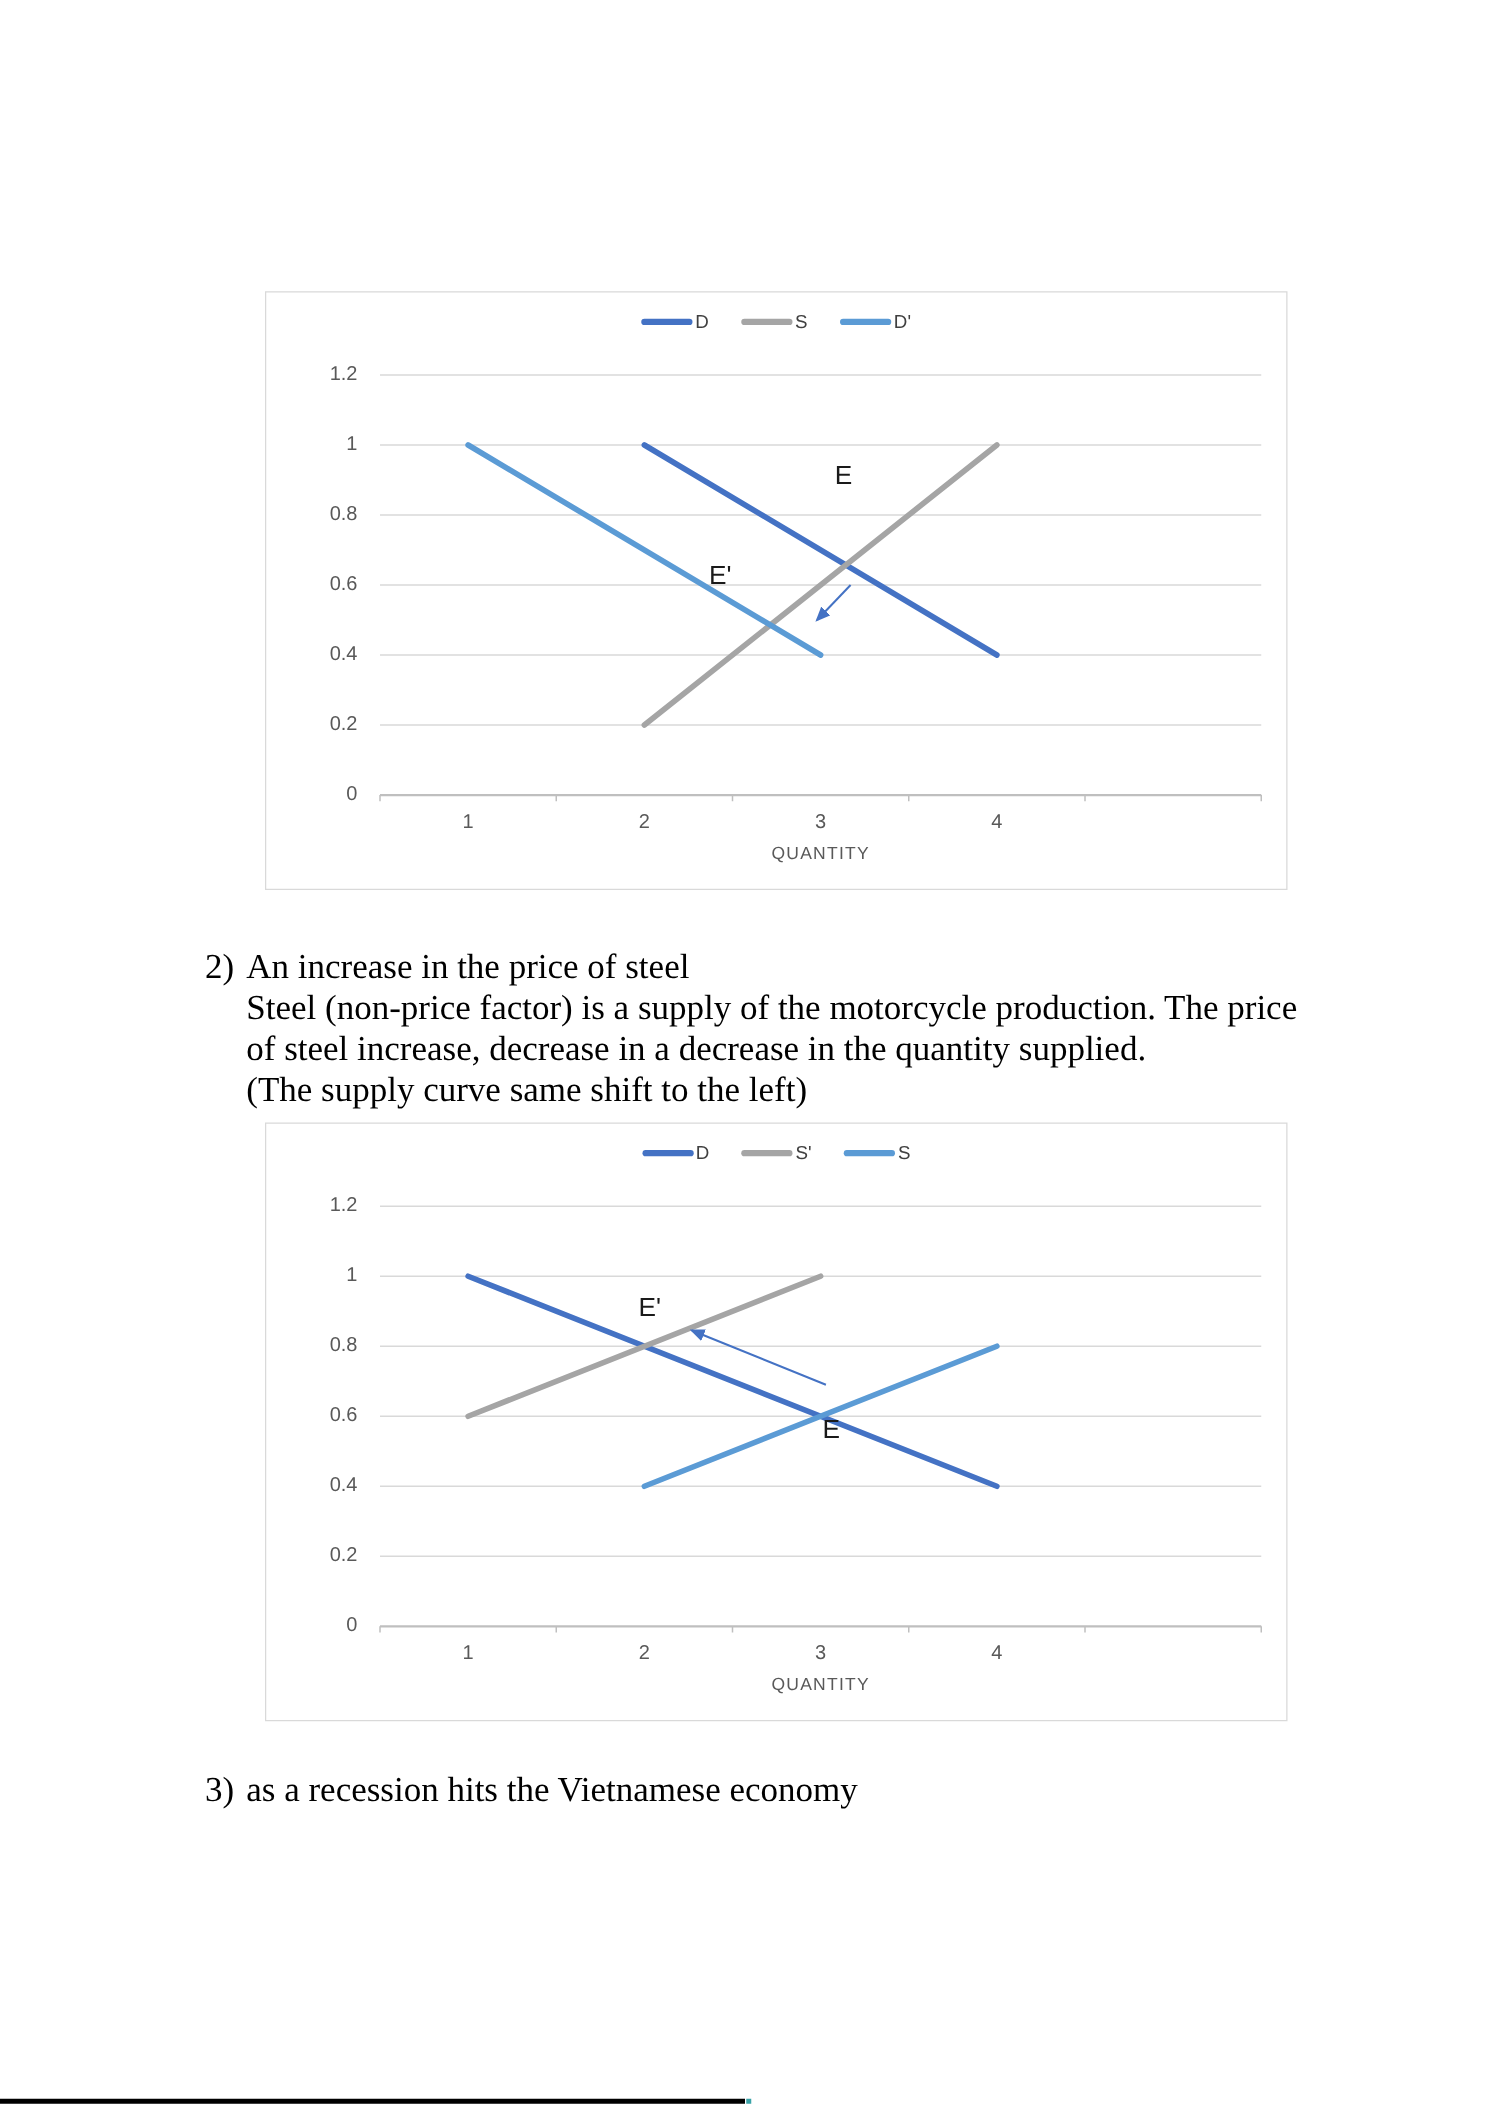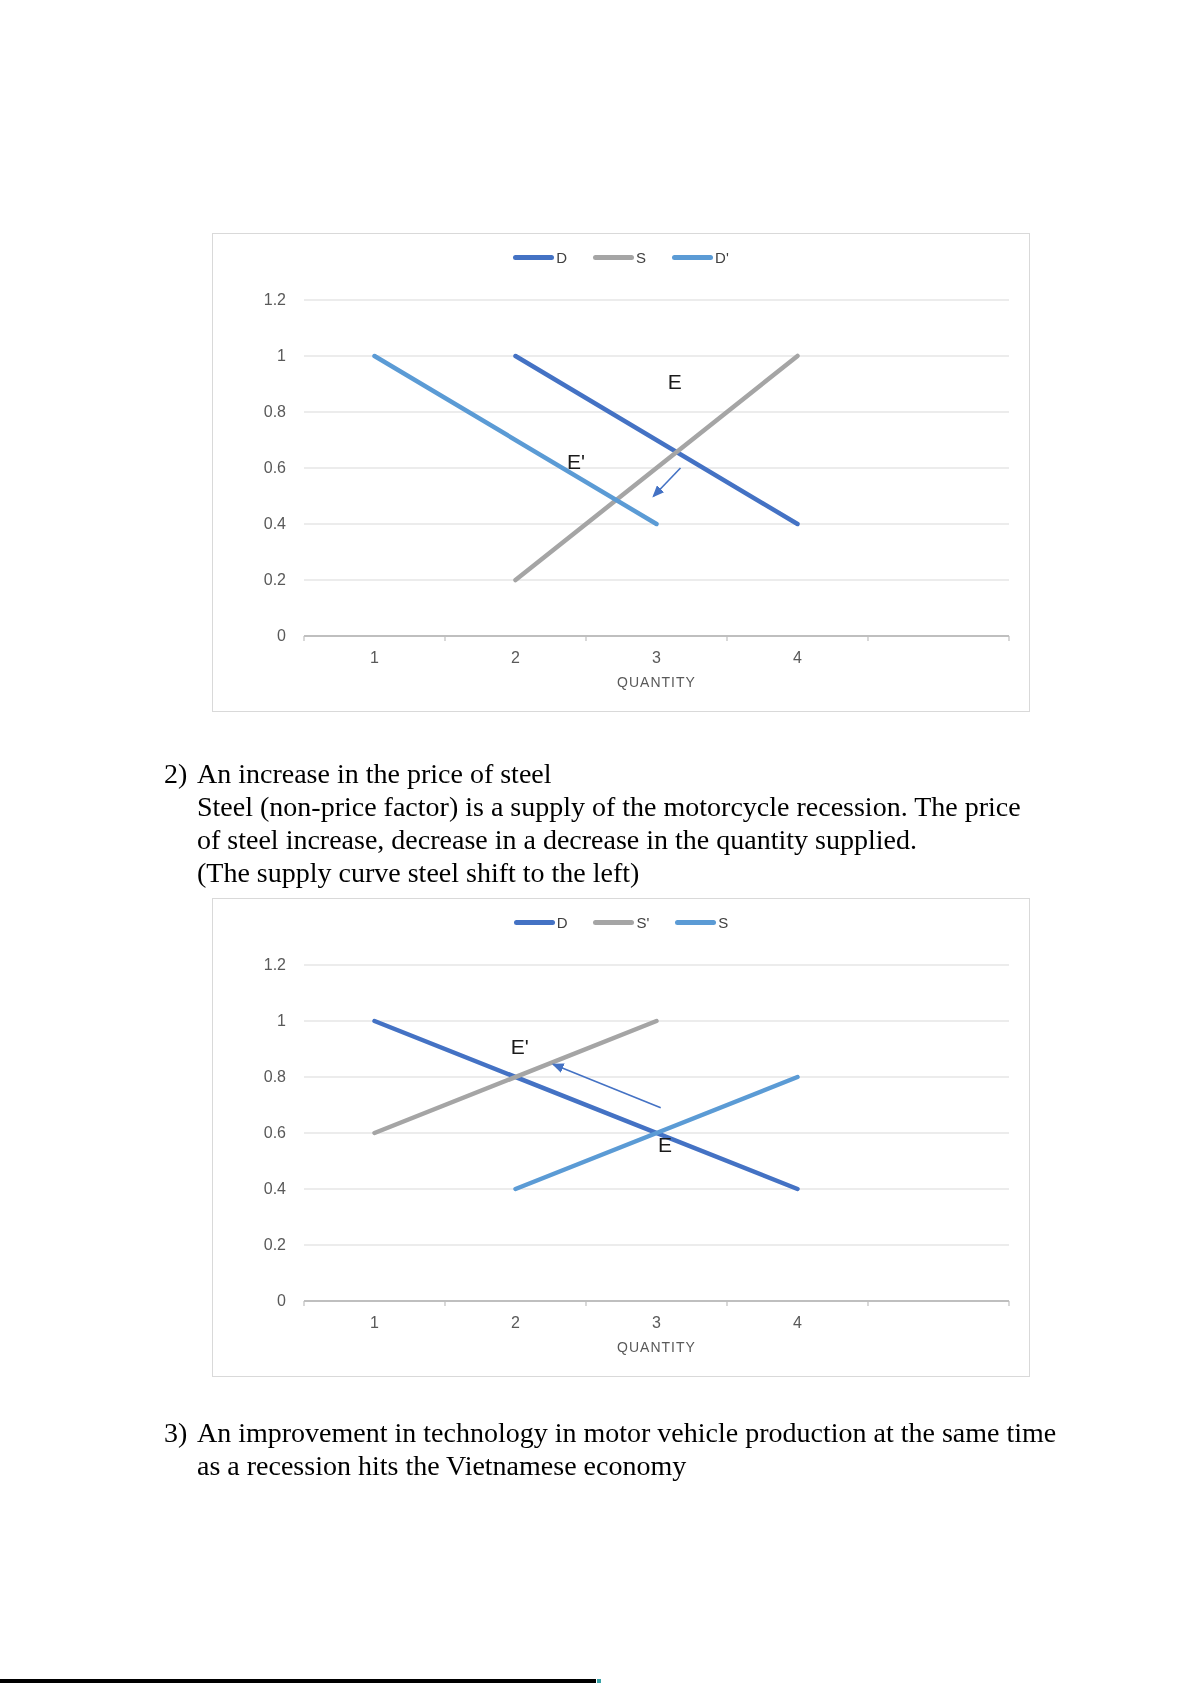--- a/index.html
+++ b/index.html
@@ -103,23 +103,23 @@
       <div class="xtick" style="left: 421.5px; top: 415px;">3</div>
       <div class="xtick" style="left: 562.5px; top: 415px;">4</div>
       <div class="ann" style="left: 461.83px; top: 147.2px;">E</div>
       <div class="ann" style="left: 363.13px; top: 227px;">E'</div>
     </section>
 
   <div class="list-item" style="top:757px">
     <span class="marker">2)</span>
     <div class="lines">
       <div>An increase in the price of steel</div>
-      <div>Steel (non-price factor) is a supply of the motorcycle recession. The price</div>
+      <div>Steel (non-price factor) is a supply of the motorcycle production. The price</div>
       <div>of steel increase, decrease in a decrease in the quantity supplied.</div>
-      <div>(The supply curve steel shift to the left)</div>
+      <div>(The supply curve same shift to the left)</div>
     </div>
   </div>
 
   <section class="chart-box" style="top:898px">
     <div class="legend">
         <div class="legend-item">
           <div class="legend-swatch" style="background: rgb(68, 114, 196);"></div>
           <div class="legend-label">D</div>
         </div>
         <div class="legend-item">
@@ -167,21 +167,20 @@
       <div class="xtick" style="left: 280.5px; top: 415px;">2</div>
       <div class="xtick" style="left: 421.5px; top: 415px;">3</div>
       <div class="xtick" style="left: 562.5px; top: 415px;">4</div>
       <div class="ann" style="left: 306.73px; top: 147.2px;">E'</div>
       <div class="ann" style="left: 451.96px; top: 245.2px;">E</div>
     </section>
 
   <div class="list-item" style="top:1416px">
     <span class="marker">3)</span>
     <div class="lines">
-      <div>An improvement in technology in motor vehicle production at the same time</div>
       <div>as a recession hits the Vietnamese economy</div>
     </div>
   </div>
 
   <div class="footer-line"></div>
   <div class="footer-dot"></div>
 
 </div>
 
 </body></html>

